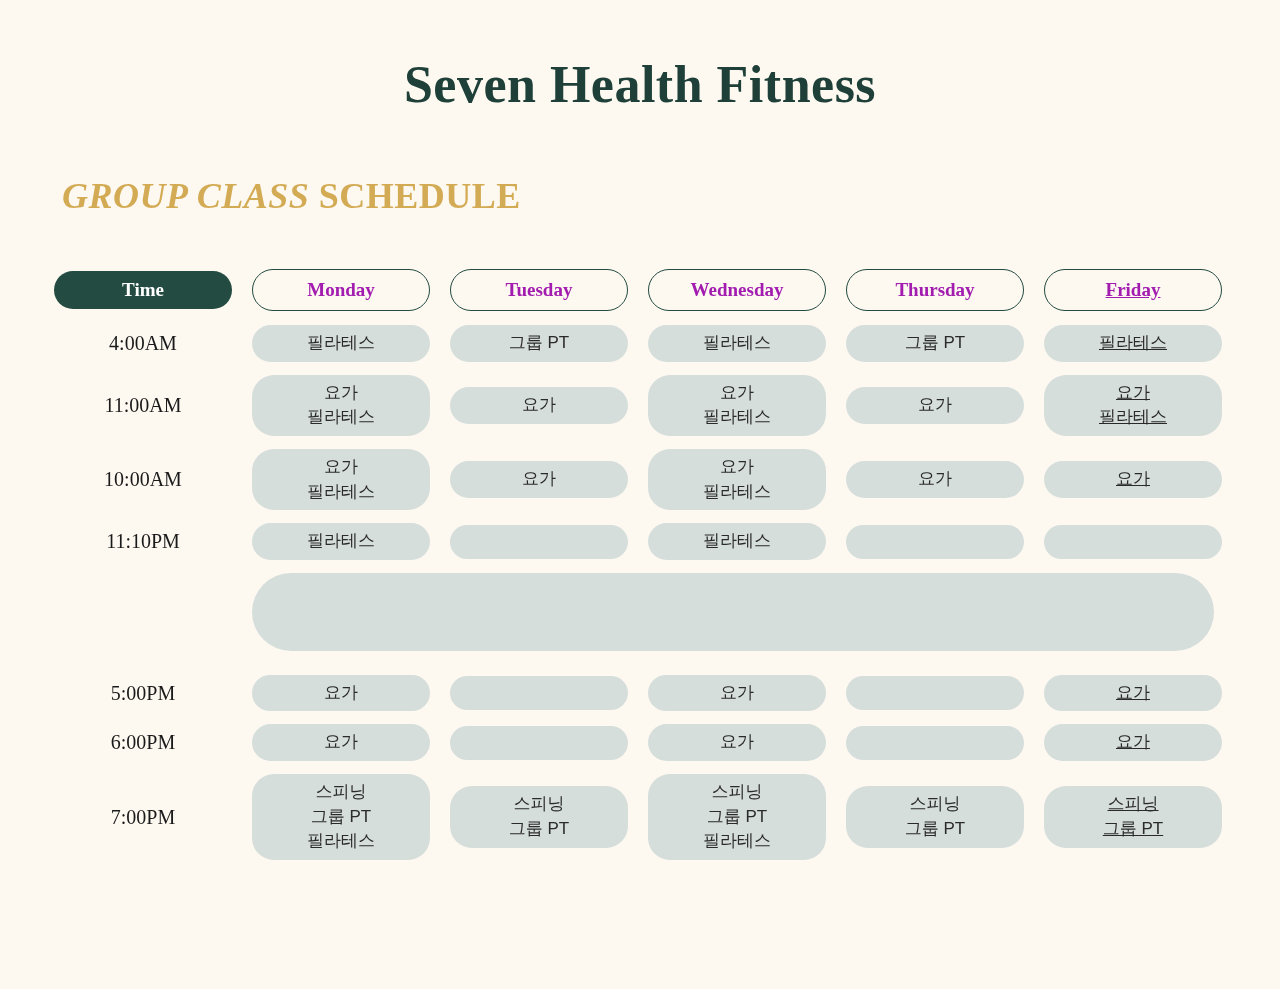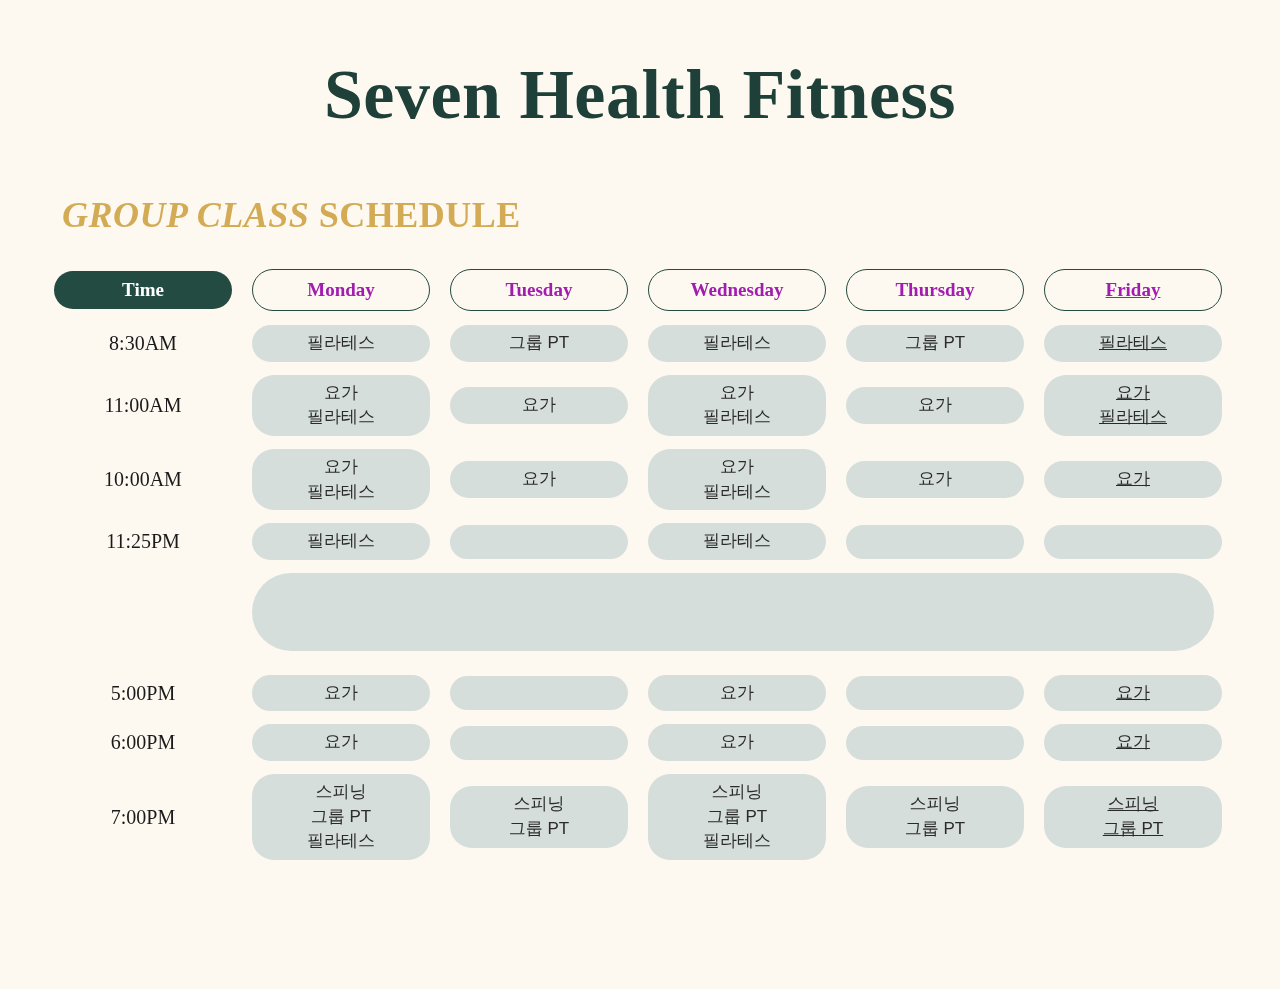--- a/index.html
+++ b/index.html
@@ -16,21 +16,21 @@
   }
   .page {
     position: relative;
     width: 1280px;
     height: 989px;
   }
   .title {
     text-align: center;
     font-family: "Liberation Serif", serif;
     font-weight: bold;
-    font-size: 70px;
+    font-size: 52px;
     letter-spacing: 0.5px;
     color: #1e4038;
     margin: 0;
     padding-top: 58px;
     line-height: 1.05;
   }
   .subtitle {
     font-family: "Liberation Serif", serif;
     font-size: 36px;
     color: #d4ab55;
@@ -131,21 +131,21 @@
       <div class="cell time-head">Time</div>
       <div class="cell day-head">Monday</div>
       <div class="cell day-head">Tuesday</div>
       <div class="cell day-head">Wednesday</div>
       <div class="cell day-head">Thursday</div>
       <div class="cell day-head">Friday</div>
     </div>
 
     <div id="rows-container">
         <div class="row body-row">
-          <div class="cell time-label">8:30AM</div>
+          <div class="cell time-label">4:00AM</div>
           <div class="cell slot">
             <div>필라테스</div>
           </div>
           <div class="cell slot">
             <div>그룹 PT</div>
           </div>
           <div class="cell slot">
             <div>필라테스</div>
           </div>
           <div class="cell slot">
@@ -190,21 +190,21 @@
             <div>필라테스</div>
           </div>
           <div class="cell slot">
             <div>요가</div>
           </div>
           <div class="cell slot">
             <div>요가</div>
           </div>
         </div>
         <div class="row body-row">
-          <div class="cell time-label">11:25PM</div>
+          <div class="cell time-label">11:10PM</div>
           <div class="cell slot">
             <div>필라테스</div>
           </div>
           <div class="cell slot empty">
             <div></div>
           </div>
           <div class="cell slot">
             <div>필라테스</div>
           </div>
           <div class="cell slot empty">

